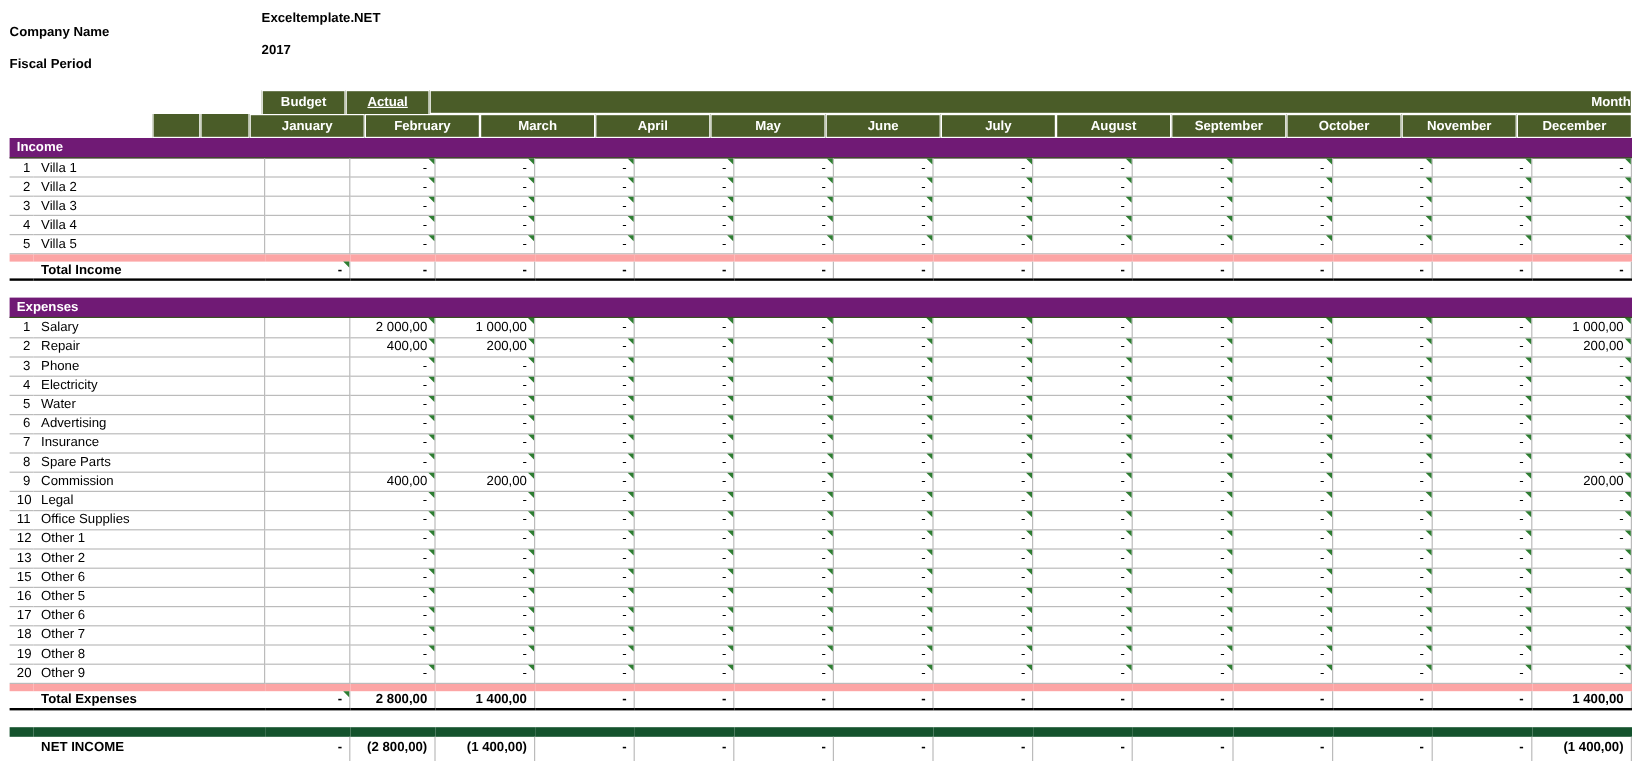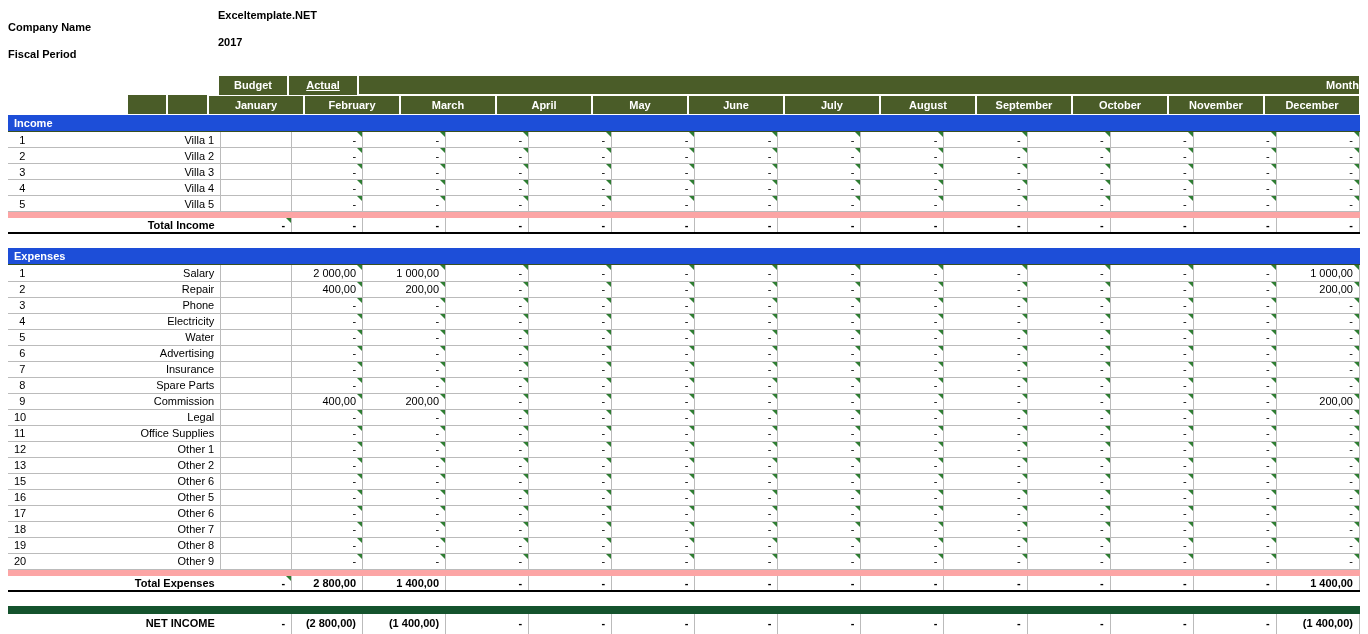--- a/index.html
+++ b/index.html
@@ -7,25 +7,25 @@
   .header-info { margin-bottom: 12px; }
   .header-row { display: flex; font-weight: bold; line-height: 1.4; }
   .header-label { width: 210px; margin-top: 12px; }
   .hdr-row { display: flex; }
   .col-label { width: 210px; }
   .col-budget { width: 70px; }
   .col-actual { width: 70px; text-decoration: underline; }
   .col-month { width: 96px; }
   .hdr-cell { background: #4a5c28; color: #fff; font-weight: bold; text-align: center; padding: 3px 0; border: 1px solid #fff; }
   .month-span { text-align: right; }
-  .section-bar { background: #1d4ed8; color: #fff; font-weight: bold; padding: 2px 6px; border-bottom: 1px solid #385020; }
+  .section-bar { background: #701a75; color: #fff; font-weight: bold; padding: 2px 6px; border-bottom: 1px solid #385020; }
   table { border-collapse: collapse; width: 100%; table-layout: fixed; }
   td, th { padding: 1px 6px; height: 16px; }
   .num-col { width: 20px; text-align: right; padding-right: 3px; }
-  .name-col { width: 190px; text-align: right; border-right: 1px solid #bbb; }
+  .name-col { width: 190px; text-align: left; border-right: 1px solid #bbb; }
   .val-col { width: 70px; text-align: right; border-right: 1px solid #bbb; position: relative; }
   .mon-col { width: 82px; text-align: right; border-right: 1px solid #bbb; position: relative; }
   tr.data-row td { border-bottom: 1px solid #bbb; }
   .tick::after {
     content: '';
     position: absolute;
     top: 0; right: 0;
     width: 0; height: 0;
     border-left: 5px solid transparent;
     border-top: 5px solid #2e7d32;

